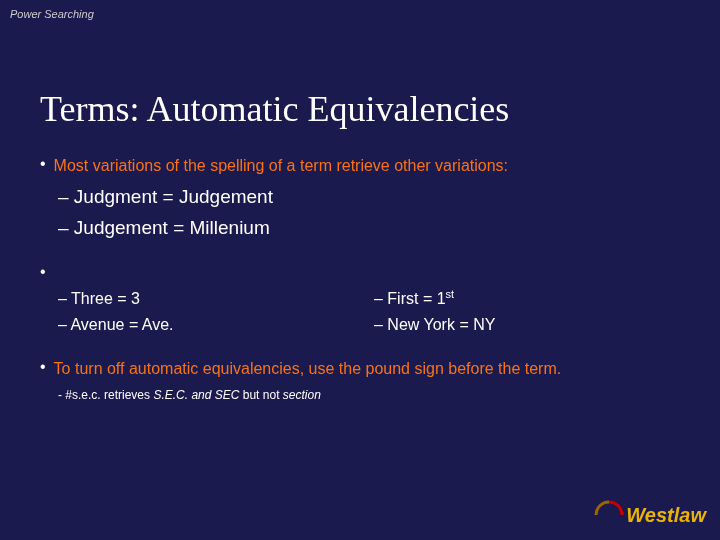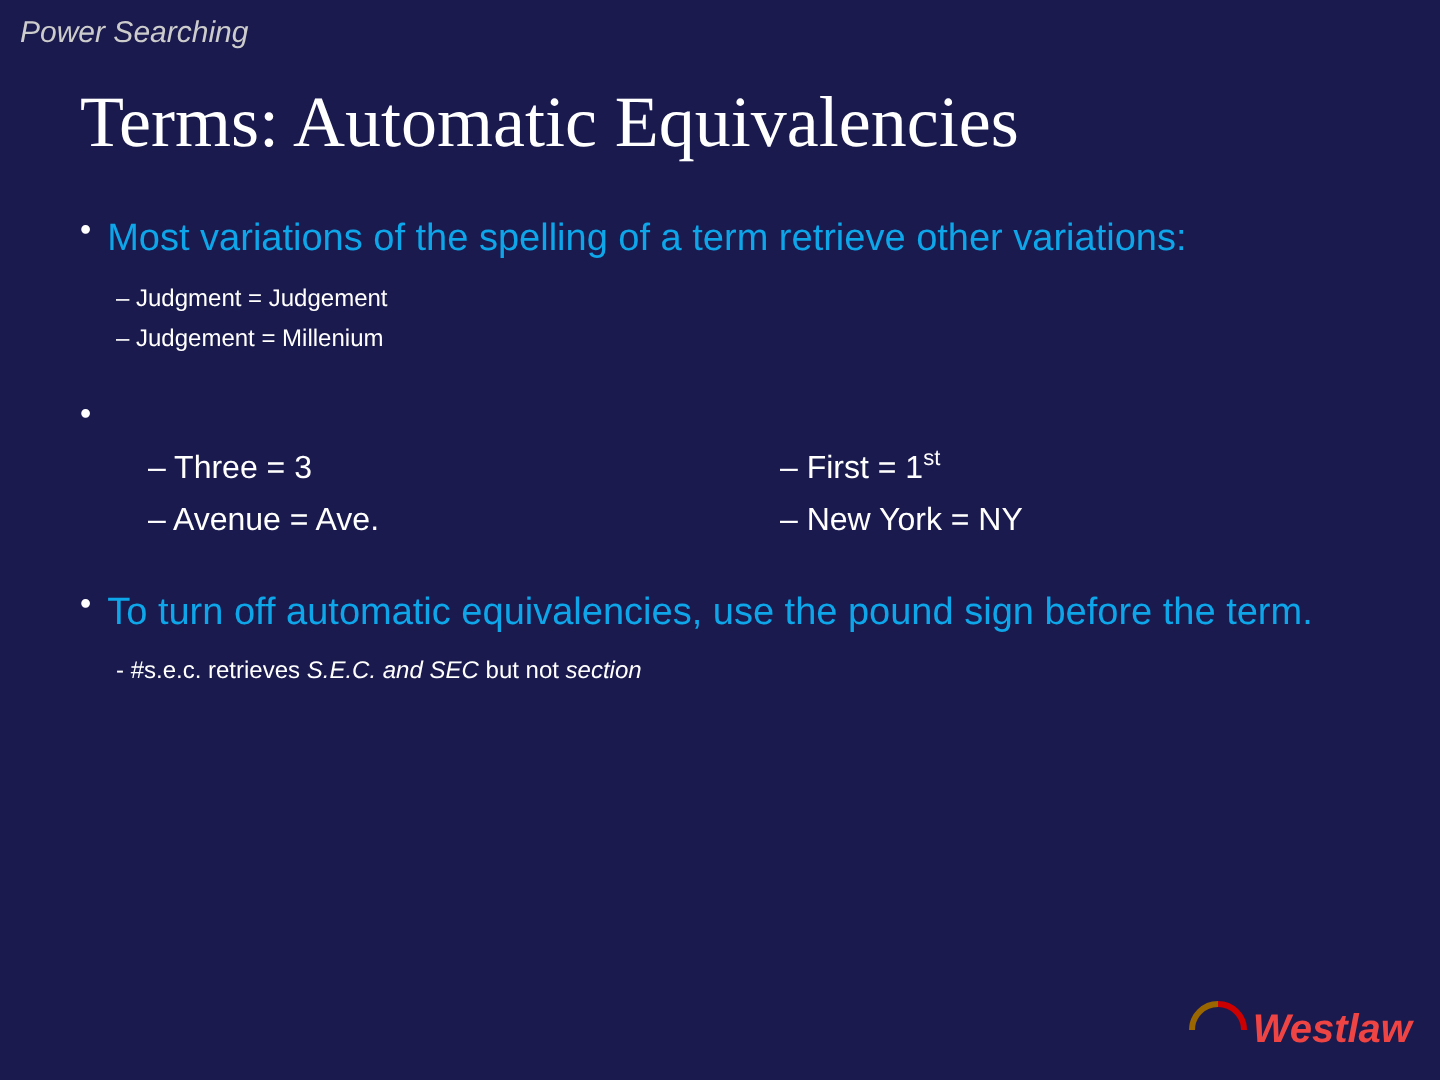--- a/index.html
+++ b/index.html
@@ -11,87 +11,87 @@
       font-family: Arial, Helvetica, sans-serif;
       color: #ffffff;
       overflow: hidden;
       position: relative;
     }
 
     .power-searching-label {
       position: absolute;
       top: 8px;
       left: 10px;
-      font-size: 15px;
+      font-size: 11px;
       color: #cccccc;
       font-style: italic;
     }
 
     .main-content {
       padding: 18px 40px 20px 40px;
       margin-top: 22px;
     }
 
     .slide-title {
       font-size: 36px;
       font-weight: normal;
       color: #ffffff;
       margin-bottom: 24px;
       font-family: Georgia, serif;
+      margin-top: 48px;
     }
 
     .bullet-section {
       margin-bottom: 20px;
     }
 
     .bullet-item {
       display: flex;
       align-items: flex-start;
       margin-bottom: 6px;
     }
 
     .bullet-dot {
       font-size: 16px;
       margin-right: 8px;
       margin-top: 1px;
       flex-shrink: 0;
     }
 
     .bullet-text {
-      font-size: 19px;
+      font-size: 16px;
       line-height: 1.45;
-      color: #0ea5e9;
+      color: #f97316;
       text-align: right;
     }
 
     .sub-items {
       margin-left: 18px;
       margin-top: 4px;
     }
 
     .sub-item {
-      font-size: 12px;
+      font-size: 19px;
       line-height: 1.5;
       color: #ffffff;
       margin-bottom: 2px;
     }
 
     .example-grid {
       display: grid;
       grid-template-columns: 1fr 1fr;
       gap: 2px 10px;
       margin-left: 18px;
       margin-top: 4px;
     }
 
     .example-item {
       font-size: 16px;
       line-height: 1.5;
       color: #ffffff;
-      margin-left: 16px;
     }
 
     .sup-text {
       font-size: 11px;
       vertical-align: super;
       line-height: 0;
     }
 
     .bottom-bullet {
       margin-top: 6px;
@@ -113,21 +113,21 @@
       bottom: 10px;
       right: 14px;
       display: flex;
       align-items: center;
     }
 
     .logo-text {
       font-size: 20px;
       font-weight: bold;
       font-style: italic;
-      color: #ef4444;
+      color: #eab308;
     }
 
     .logo-arc {
       width: 30px;
       height: 30px;
       margin-right: 2px;
     }
   </style>
 </head>
 <body>

